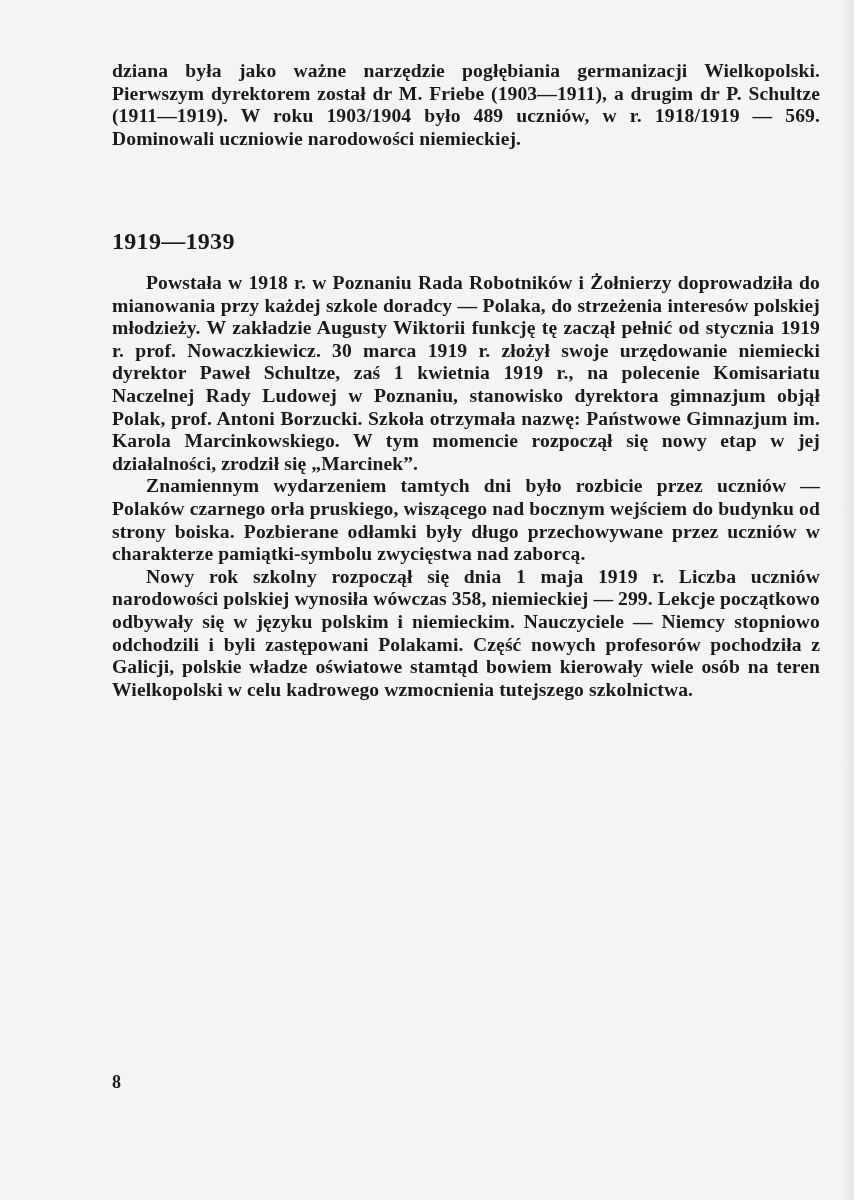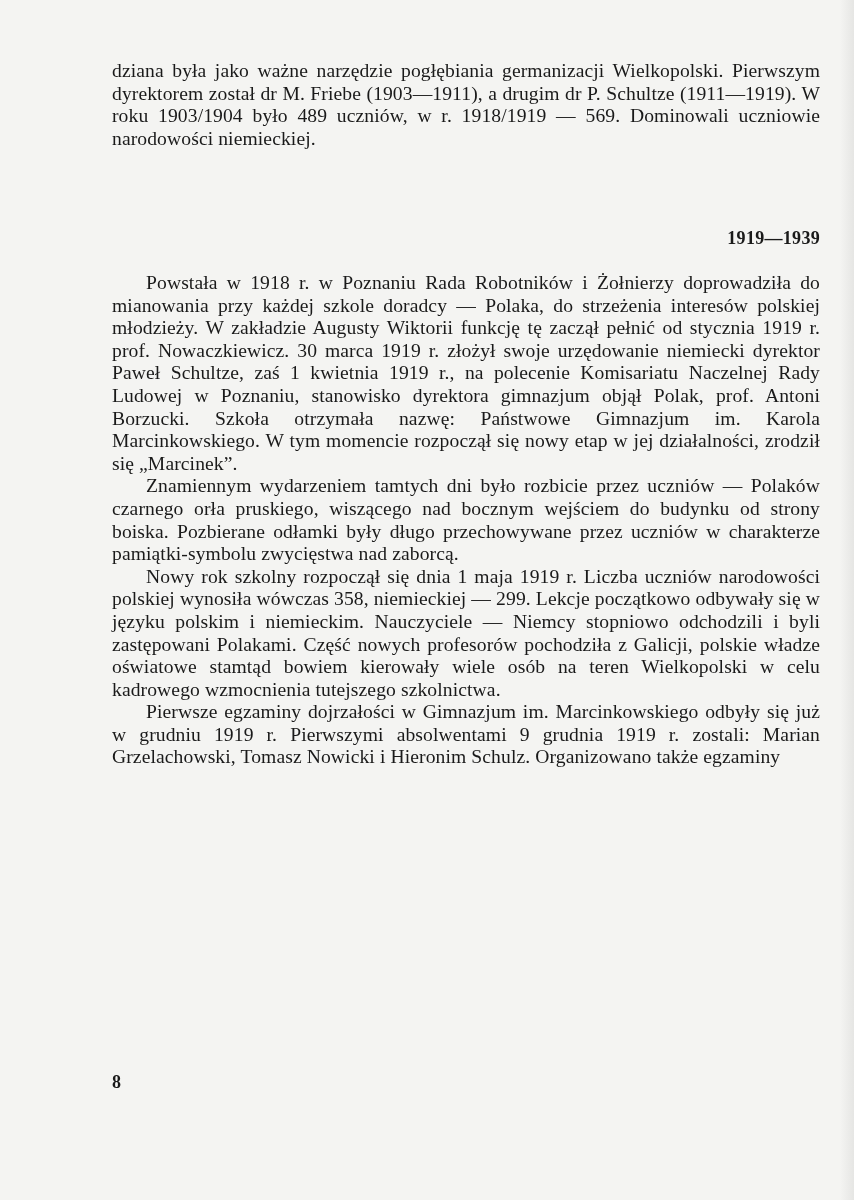--- a/index.html
+++ b/index.html
@@ -27,35 +27,36 @@
       position: absolute;
       left: 112px;
       width: 708px;
       font-size: 19.6px;
       line-height: 22.6px;
       text-align: justify;
       letter-spacing: 0.1px;
     }
     .text-block p {
       margin: 0;
+      font-weight: bold;
     }
     .text-block p.indent {
       text-indent: 34px;
     }
     #block-intro {
       top: 60px;
     }
     .section-heading {
       position: absolute;
       top: 228px;
       left: 112px;
       width: 708px;
-      text-align: right;
+      text-align: left;
       font-weight: bold;
-      font-size: 18px;
+      font-size: 24px;
       letter-spacing: 0.3px;
     }
     #block-main {
       top: 272px;
     }
     .page-number {
       position: absolute;
       top: 1072px;
       left: 112px;
       font-size: 18px;
@@ -70,16 +71,15 @@
 <div class="text-block" id="block-intro">
   <p>dziana była jako ważne narzędzie pogłębiania germanizacji Wielkopolski. Pierwszym dyrektorem został dr M. Friebe (1903—1911), a drugim dr P. Schultze (1911—1919). W roku 1903/1904 było 489 uczniów, w r. 1918/1919 — 569. Dominowali uczniowie narodowości niemieckiej.</p>
 </div>
 
 <div class="section-heading">1919—1939</div>
 
 <div class="text-block" id="block-main">
   <p class="indent">Powstała w 1918 r. w Poznaniu Rada Robotników i Żołnierzy doprowadziła do mianowania przy każdej szkole doradcy — Polaka, do strzeżenia interesów polskiej młodzieży. W zakładzie Augusty Wiktorii funkcję tę zaczął pełnić od stycznia 1919 r. prof. Nowaczkiewicz. 30 marca 1919 r. złożył swoje urzędowanie niemiecki dyrektor Paweł Schultze, zaś 1 kwietnia 1919 r., na polecenie Komisariatu Naczelnej Rady Ludowej w Poznaniu, stanowisko dyrektora gimnazjum objął Polak, prof. Antoni Borzucki. Szkoła otrzymała nazwę: Państwowe Gimnazjum im. Karola Marcinkowskiego. W tym momencie rozpoczął się nowy etap w jej działalności, zrodził się „Marcinek”.</p>
   <p class="indent">Znamiennym wydarzeniem tamtych dni było rozbicie przez uczniów — Polaków czarnego orła pruskiego, wiszącego nad bocznym wejściem do budynku od strony boiska. Pozbierane odłamki były długo przechowywane przez uczniów w charakterze pamiątki-symbolu zwycięstwa nad zaborcą.</p>
   <p class="indent">Nowy rok szkolny rozpoczął się dnia 1 maja 1919 r. Liczba uczniów narodowości polskiej wynosiła wówczas 358, niemieckiej — 299. Lekcje początkowo odbywały się w języku polskim i niemieckim. Nauczyciele — Niemcy stopniowo odchodzili i byli zastępowani Polakami. Część nowych profesorów pochodziła z Galicji, polskie władze oświatowe stamtąd bowiem kierowały wiele osób na teren Wielkopolski w celu kadrowego wzmocnienia tutejszego szkolnictwa.</p>
-  <p class="indent">Pierwsze egzaminy dojrzałości w Gimnazjum im. Marcinkowskiego odbyły się już w grudniu 1919 r. Pierwszymi absolwentami 9 grudnia 1919 r. zostali: Marian Grzelachowski, Tomasz Nowicki i Hieronim Schulz. Organizowano także egzaminy</p>
 </div>
 
 <div class="page-number">8</div>
 
 </body></html>

